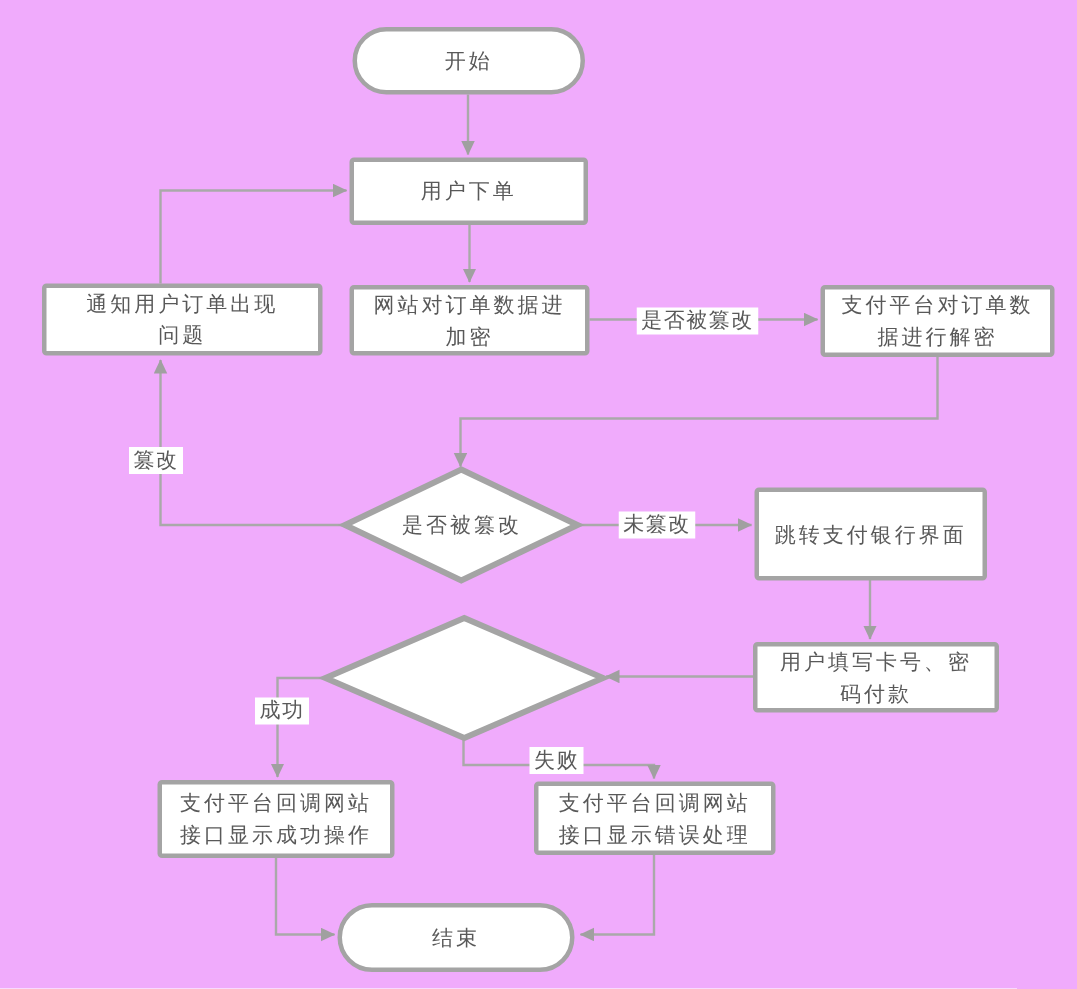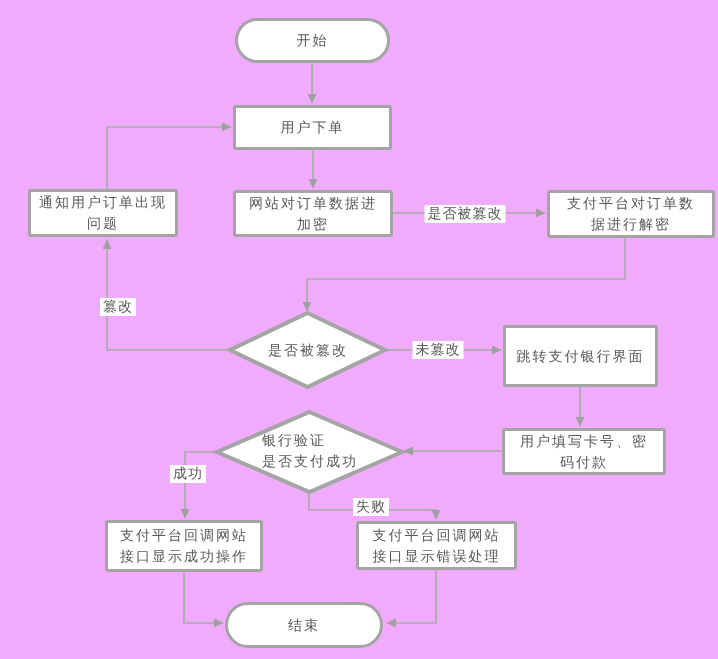--- a/index.html
+++ b/index.html
@@ -99,26 +99,26 @@
 
   <div class="node terminal" style="left:225px; top:602px; width:158px; height:46px;">
     <span>结束</span>
   </div>
 
   <div class="node" style="left:233px; top:190px; width:160px; height:47px;">
     <span>网站对订单数据进
 加密</span>
   </div>
 
-  <div class="node" style="left:547px; top:190px; width:168px; height:48px;">
+  <div class="node" style="left:547px; top:190px; width:156px; height:48px;">
     <span>支付平台对订单数
 据进行解密</span>
   </div>
 
-  <div class="node" style="left:28px; top:189px; width:150px; height:48px;">
+  <div class="node" style="left:28px; top:189px; width:187px; height:48px;">
     <span>通知用户订单出现
 问题</span>
   </div>
 
   <div class="node" style="left:503px; top:325px; width:155px; height:62px;">
     <span>跳转支付银行界面</span>
   </div>
 
   <div class="node" style="left:502px; top:428px; width:164px; height:47px;">
     <span>用户填写卡号、密
@@ -130,26 +130,24 @@
 接口显示成功操作</span>
   </div>
 
   <div class="node" style="left:356px; top:521px; width:161px; height:49px;">
     <span>支付平台回调网站
 接口显示错误处理</span>
   </div>
 
   <div class="diamond-label" style="left:308px; top:350px;">是否被篡改</div>
 
-  <div class="diamond-label" style="left:310px; top:451px;">银行验证
-是否支付成功</div>
 
   <div class="edge-label" style="left:465px; top:214px;">是否被篡改</div>
 
-  <div class="edge-label" style="left:118px; top:307px;">篡改</div>
+  <div class="edge-label" style="left:104px; top:307px;">篡改</div>
 
   <div class="edge-label" style="left:438px; top:350px;">未篡改</div>
 
   <div class="edge-label" style="left:188px; top:474px;">成功</div>
 
   <div class="edge-label" style="left:371px; top:507px;">失败</div>
 
 </div>
 
 </body></html>

